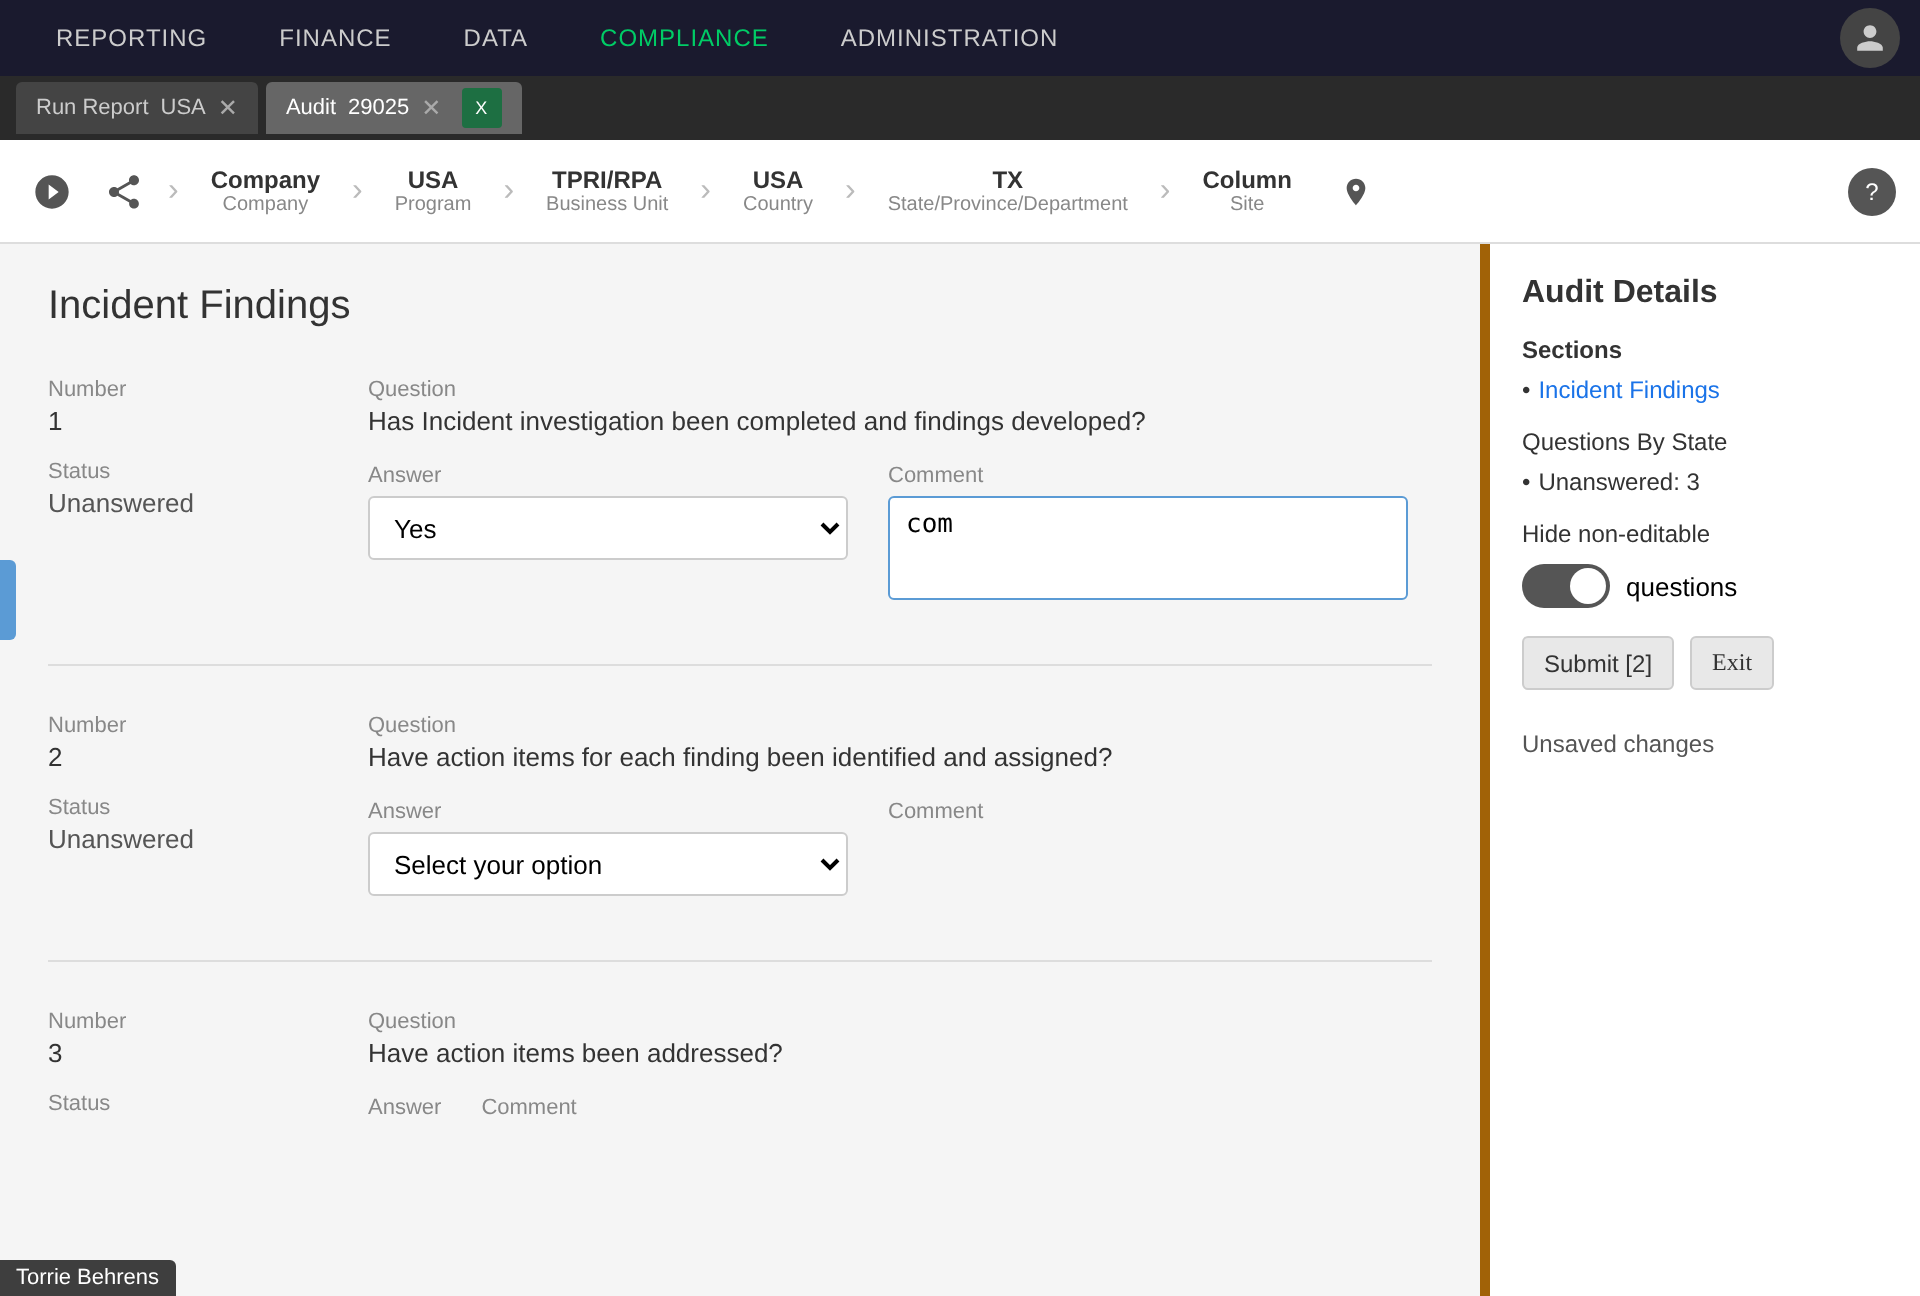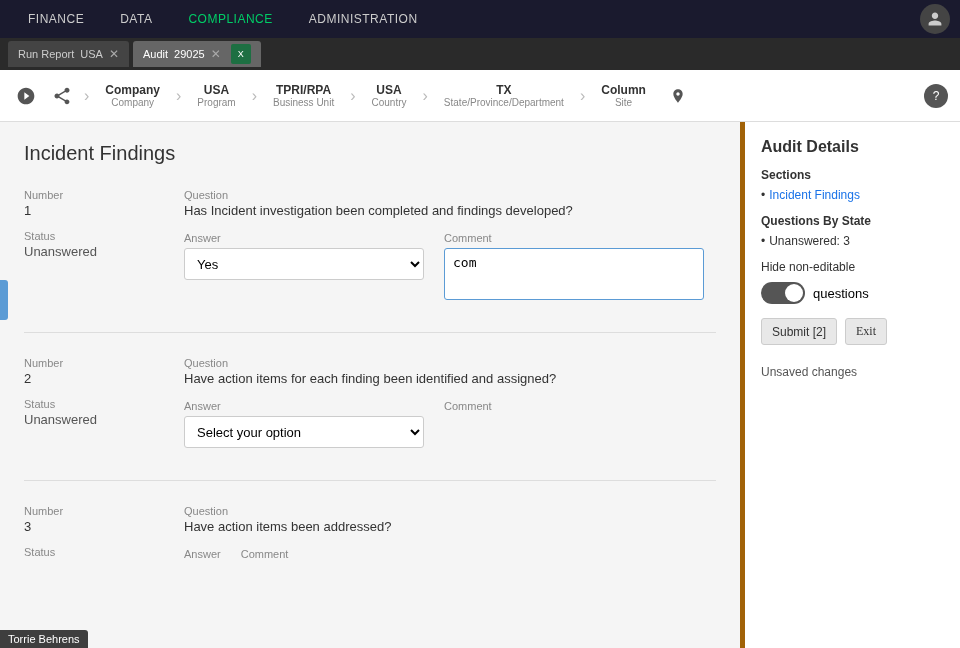--- a/index.html
+++ b/index.html
@@ -282,21 +282,21 @@
       display: flex;
       align-items: center;
       gap: 4px;
     }
     .sidebar-link:before {
       content: '•';
       color: #333;
     }
     .sidebar-questions-label {
       font-size: 12px;
-      font-weight: bold;
+      font-weight: normal;
       color: #333;
       margin-bottom: 6px;
     }
     .sidebar-state-item {
       font-size: 12px;
       color: #333;
       margin-bottom: 12px;
       display: flex;
       align-items: center;
       gap: 4px;
@@ -384,20 +384,21 @@
       height: 40px;
       background: #5b9bd5;
       border-radius: 0 3px 3px 0;
     }
   </style>
 </head>
 <body>
 
 <div class="top-nav">
   <div class="nav-items">
+    <div class="nav-item">REPORTING</div>
     <div class="nav-item">FINANCE</div>
     <div class="nav-item">DATA</div>
     <div class="nav-item active">COMPLIANCE</div>
     <div class="nav-item">ADMINISTRATION</div>
     <div class="user-icon">
       <svg width="16" height="16" viewBox="0 0 24 24" fill="#ccc">
           <path d="M12 12c2.7 0 4.8-2.1 4.8-4.8S14.7 2.4 12 2.4 7.2 4.5 7.2 7.2 9.3 12 12 12zm0 2.4c-3.2 0-9.6 1.6-9.6 4.8v2.4h19.2v-2.4c0-3.2-6.4-4.8-9.6-4.8z"></path>
         </svg>
     </div>
   </div>

